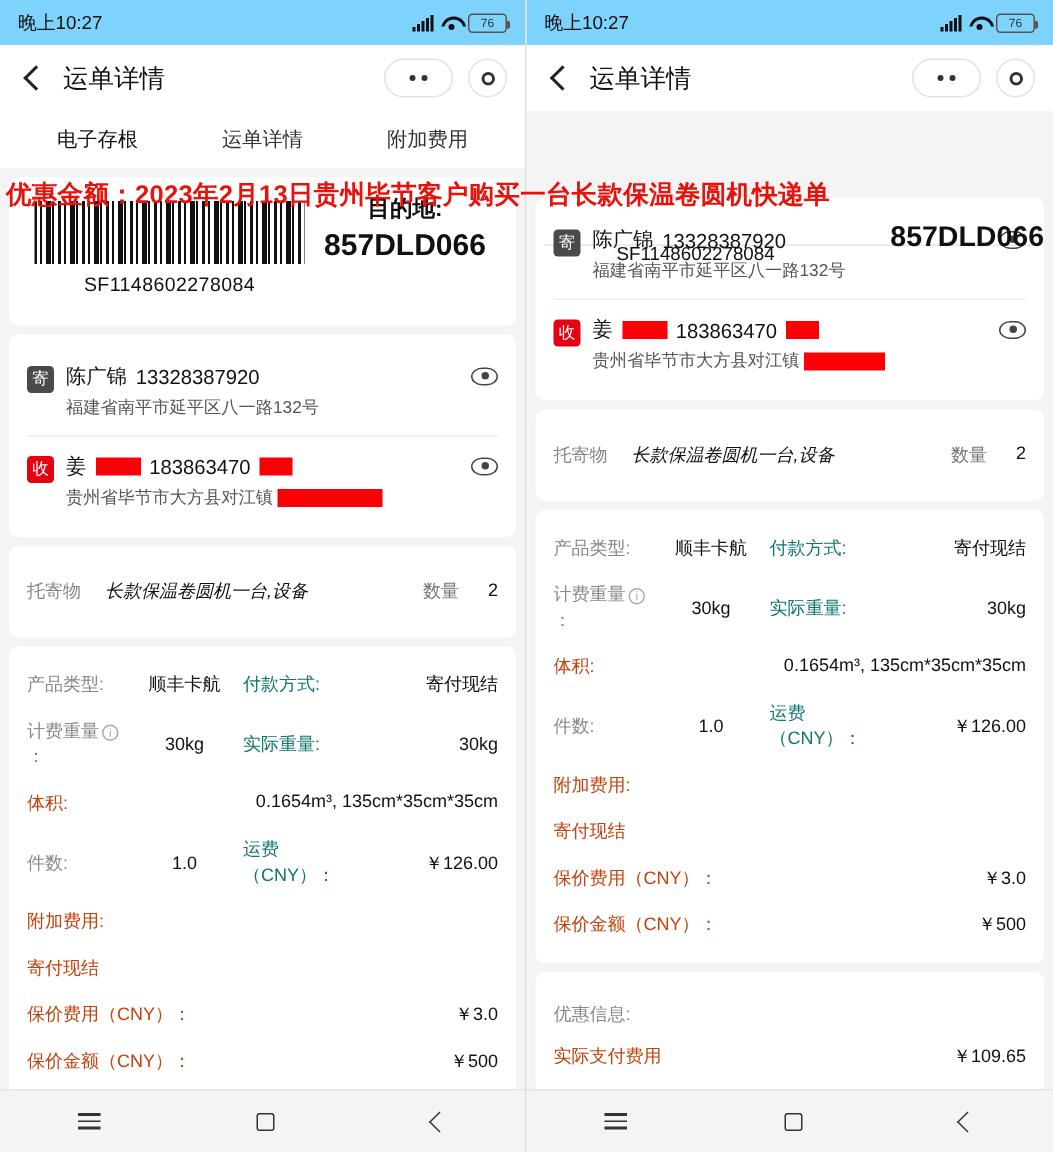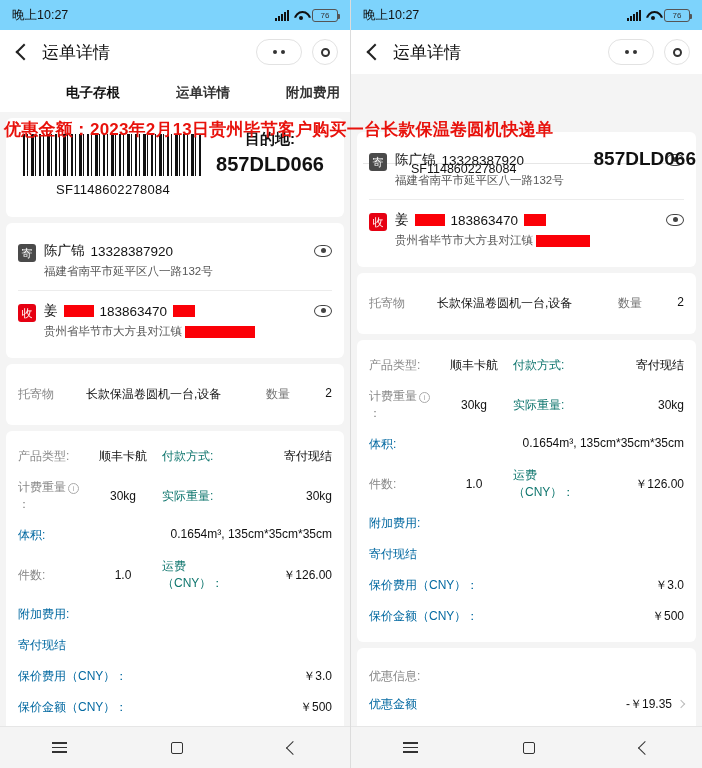--- a/index.html
+++ b/index.html
@@ -76,21 +76,21 @@
     background: #fff; display: flex; align-items: center; justify-content: center;
   }
   .circ .inner { width: 9px; height: 9px; border: 2px solid #333; border-radius: 50%; }
 
   
   .tabs {
     background: #ffffff; display: flex; height: 38px;
     align-items: center; padding: 0 10px;
   }
   .tab {
-    flex: 1; text-align: right; font-size: 13.5px; color: #333; font-weight: bold;
+    flex: 1; text-align: center; font-size: 13.5px; color: #333;
   }
   .tab.active { color: #111; }
 
   
   .card {
     background: #ffffff; margin: 6px 6px 0 6px; border-radius: 6px;
     padding: 10px 12px;
   }
 
   
@@ -131,32 +131,32 @@
     width: 18px; height: 12px; position: absolute; right: 0; top: 12px;
     border: 1.4px solid #444; border-radius: 50% 50% 50% 50% / 60% 60% 60% 60%;
   }
   .eye::after {
     content: ""; position: absolute; left: 5.6px; top: 2.3px;
     width: 5px; height: 5px; background: #444; border-radius: 50%;
   }
   .hr { height: 1px; background: #ececec; margin: 2px 0; }
 
   
-  .goods-row { display: flex; align-items: flex-start; padding: 12px 0; font-size: 12px; gap: 16px; }
+  .goods-row { display: flex; align-items: flex-start; padding: 12px 0; font-size: 12px; }
   .goods-label { color: #888; width: 52px; flex: 0 0 52px; }
-  .goods-val { color: #111; flex: 1; line-height: 1.45; padding-right: 0; }
+  .goods-val { color: #111; flex: 1; line-height: 1.45; padding-right: 0; font-style: italic; }
   .qty-label { color: #737373; width: 42px; flex: 0 0 42px; text-align: right; }
   .qty-val { color: #111; width: 26px; text-align: right; }
   .kv2 { display: flex; font-size: 12px; padding: 7px 0; align-items: center; }
   .kv2 .k1 { color: #888; flex: 0 0 66px; }
   .kv2 .v1 { color: #111; flex: 0 0 78px; text-align: center; }
   .kv2 .k2 { color: #0f766e; flex: 0 0 64px; }
   .kv2 .v2 { color: #111; flex: 1; text-align: right; }
   .kvfull { display: flex; justify-content: space-between; font-size: 12px; padding: 7px 0; }
-  .kvfull .k { color: #0369a1; }
+  .kvfull .k { color: #c2410c; }
   .kvfull .v { color: #111; }
   .info-i {
     display: inline-block; width: 11px; height: 11px; border: 1px solid #aaa;
     border-radius: 50%; font-size: 8px; line-height: 10px; text-align: center; color: #aaa;
     margin-left: 2px;
   }
   .section-title { font-size: 12px; color: #888; padding: 10px 0 4px 0; }
   .chev-r {
     display: inline-block; width: 6px; height: 6px;
     border-right: 1.3px solid #bbb; border-bottom: 1.3px solid #bbb;
@@ -473,24 +473,20 @@
         </div>
         <div class="kvfull">
           <div class="k">保价金额（CNY）：</div>
           <div class="v">￥500</div>
         </div>
       </div>
 
       <div class="card">
         <div class="section-title">优惠信息:</div>
         <div class="kvfull">
-          <div class="k">优惠金额</div>
-          <div class="v"><span>-￥19.35</span><span class="chev-r"></span></div>
-        </div>
-        <div class="kvfull">
           <div class="k">实际支付费用</div>
           <div class="v">￥109.65</div>
         </div>
       </div>
 
     </div>
 
     <div class="botnav">
       <div class="bn-menu">
           <i></i>

